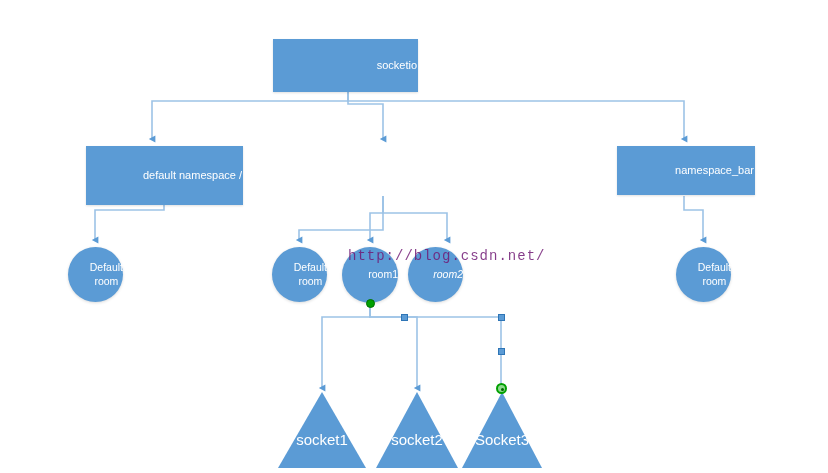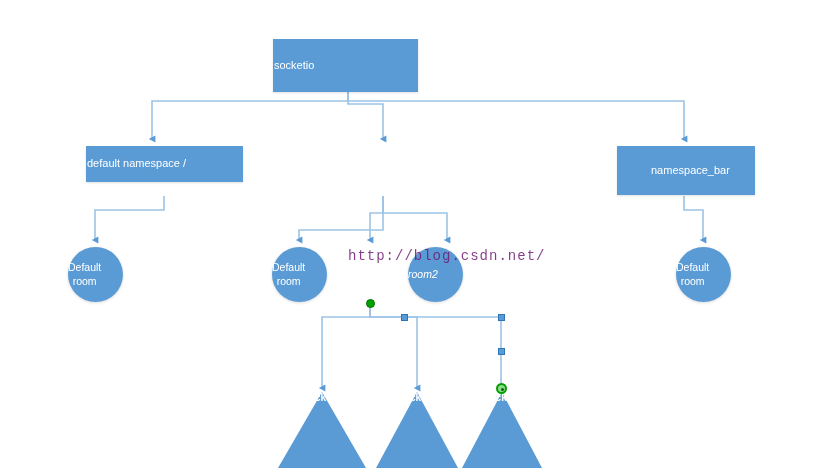--- a/index.html
+++ b/index.html
@@ -23,44 +23,43 @@
     top: 0;
     width: 828px;
     height: 473px;
   }
   .node {
     position: absolute;
     background: #5B9BD5;
     color: #ffffff;
     display: flex;
     align-items: center;
-    justify-content: flex-start;
+    justify-content: flex-end;
     text-align: center;
     line-height: 1.25;
     box-sizing: border-box;
     z-index: 3;
   }
   .node.box {
     font-size: 11px;
     border: 1px solid #5B9BD5;
     box-shadow: 0 1px 2px rgba(0,0,0,0.12);
   }
   .node.circle {
     border-radius: 50%;
     font-size: 10.5px;
     box-shadow: 0 1px 3px rgba(0,0,0,0.14);
   }
   .node.triangle {
     background: transparent;
     box-shadow: none;
-    align-items: flex-start;
+    align-items: flex-end;
     justify-content: center;
     padding-bottom: 18px;
-    font-size: 10px;
-    font-weight: bold;
+    font-size: 15px;
   }
   .tri-shape {
     position: absolute;
     left: 0;
     top: 0;
     width: 100%;
     height: 100%;
     z-index: -1;
   }
   .node-label {
@@ -147,39 +146,42 @@
       <path d="M370,303 L370,317 L322,317 L322,388" marker-end="url(#arrow)"></path>
       <path d="M370,303 L370,317 L417,317 L417,388" marker-end="url(#arrow)"></path>
       <path d="M370,303 L370,317 L501,317 L501,388" marker-end="url(#arrow)"></path>
     </g>
   </svg>
 
   <div class="node box" style="left:273px; top:39px; width:145px; height:53px;">
     <span class="node-label">socketio</span>
   </div>
 
-  <div class="node box" style="left:86px; top:146px; width:157px; height:36px;">
+  <div class="node box" style="left:86px; top:146px; width:157px; height:59px;">
     <span class="node-label">default namespace /</span>
   </div>
 
 
   <div class="node box" style="left:617px; top:146px; width:138px; height:49px;padding-left:33px;">
     <span class="node-label">namespace_bar</span>
   </div>
 
   <div class="node circle" style="left:68px; top:247px; width:55px; height:55px;">
     <span class="node-label">Default
 room</span>
   </div>
 
   <div class="node circle" style="left:272px; top:247px; width:55px; height:55px;">
     <span class="node-label">Default
 room</span>
   </div>
 
+  <div class="node circle" style="left:342px; top:247px; width:56px; height:56px;">
+    <span class="node-label">room1</span>
+  </div>
 
   <div class="node circle" style="left:408px; top:247px; width:55px; height:55px;font-style:italic;">
     <span class="node-label">room2</span>
   </div>
 
   <div class="node circle" style="left:676px; top:247px; width:55px; height:55px;">
     <span class="node-label">Default
 room</span>
   </div>
 

